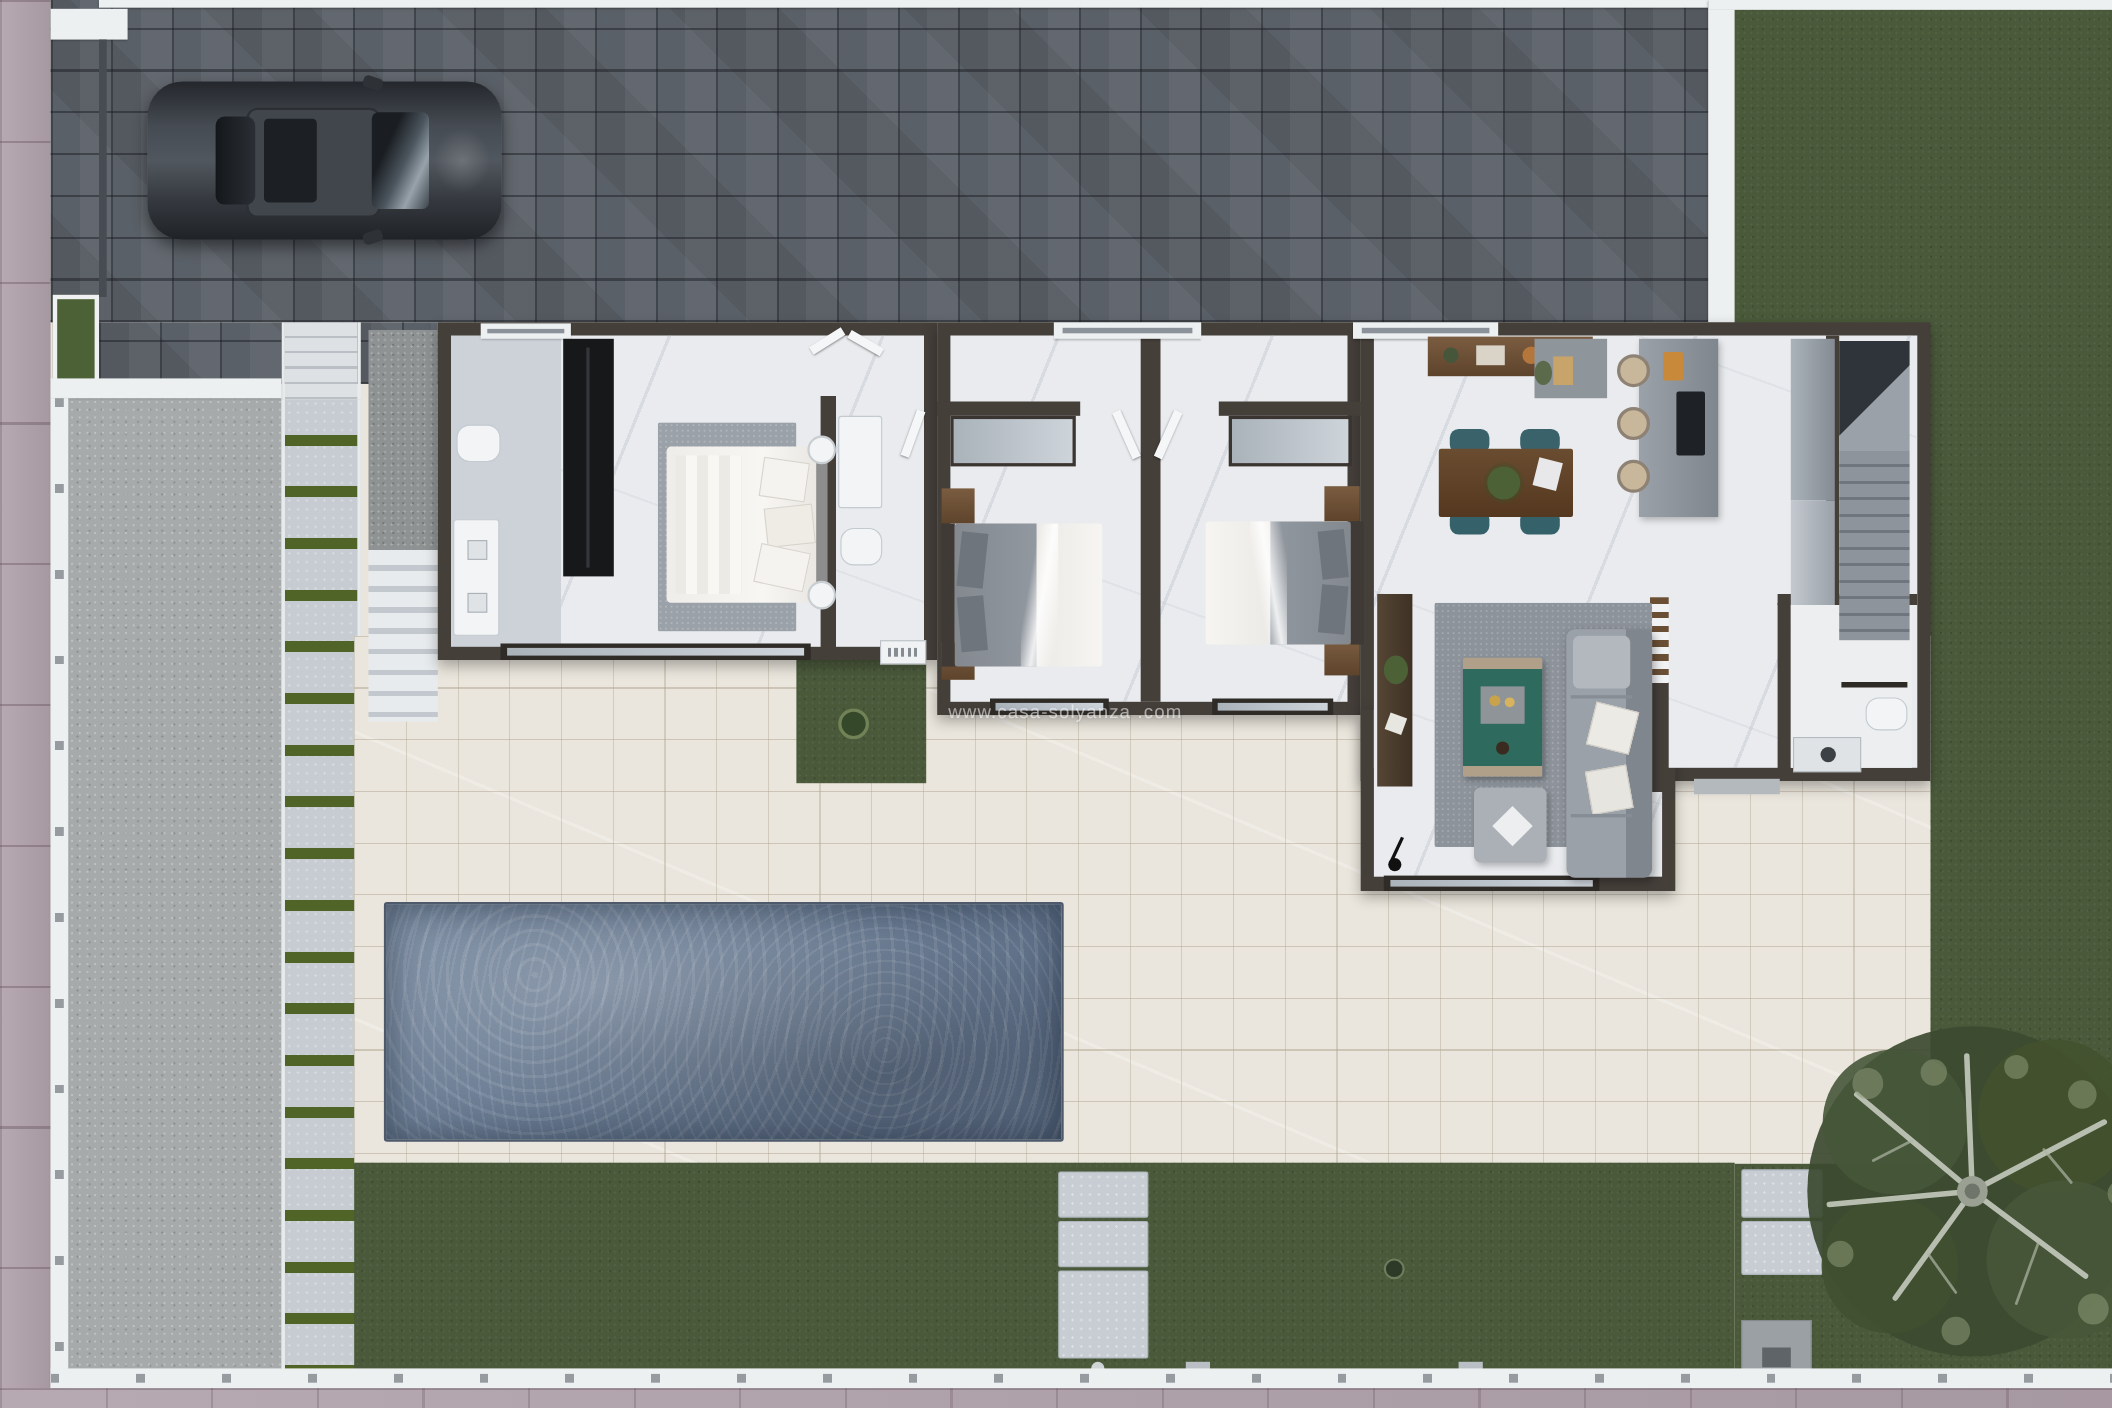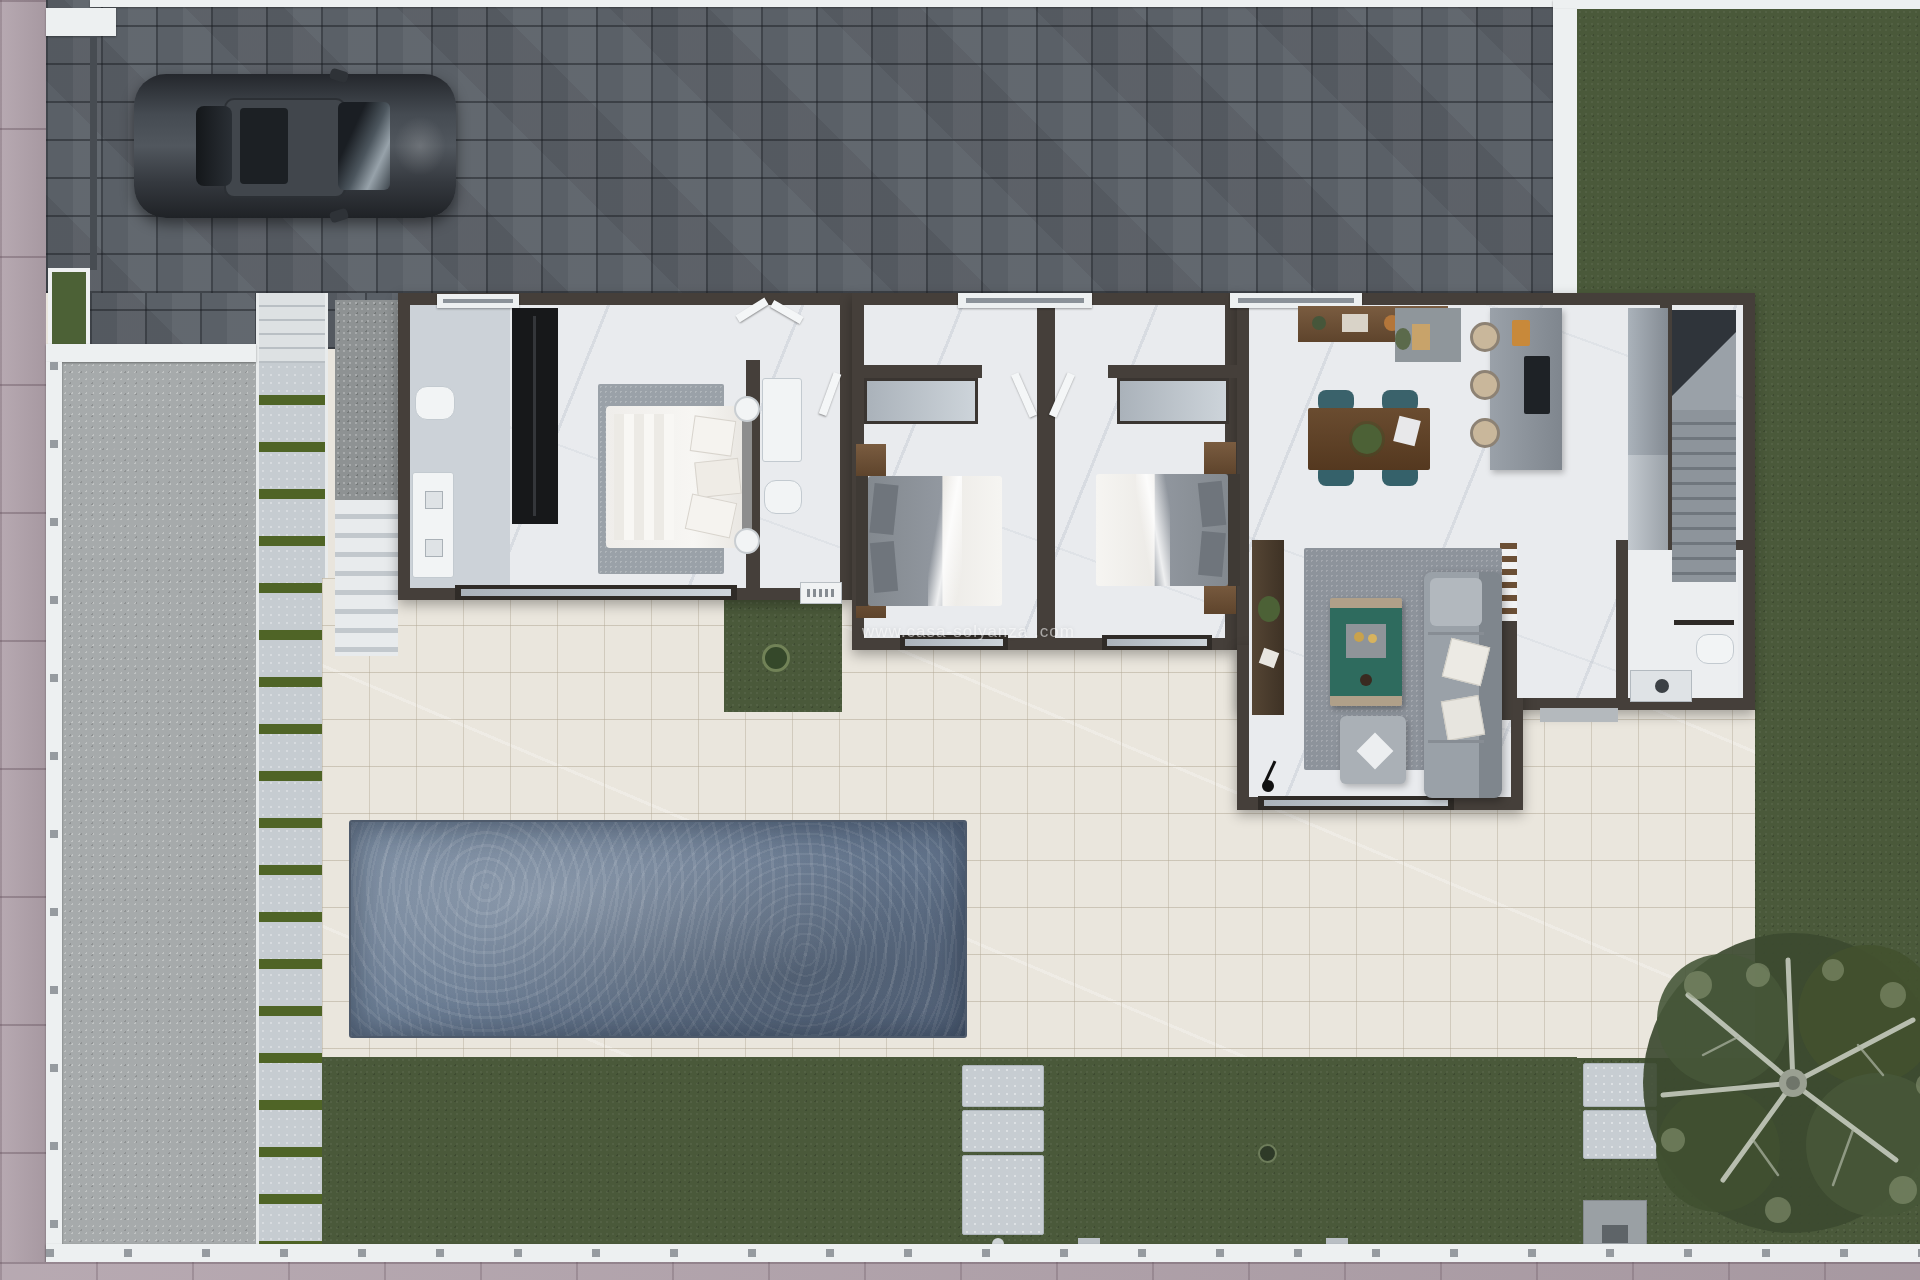--- a/index.html
+++ b/index.html
@@ -38,21 +38,21 @@
     background-image:repeating-linear-gradient(112deg,transparent 0 90px,rgba(176,184,196,.3) 90px 93px,transparent 93px 180px),
                      repeating-linear-gradient(20deg,transparent 0 150px,rgba(198,205,213,.28) 150px 152px,transparent 152px 300px);}
   .wallwhite{background:#edf0f1;box-shadow:0 1px 2px rgba(0,0,0,.35);}
   .wood{background:linear-gradient(180deg,#7a5c40,#5e442c);}
   .fixture{background:#f2f4f5;border:1px solid #c3cad0;border-radius:8px;}
   .wall{background:#453f3a;}
   .doorleaf{background:#f4f6f7;box-shadow:0 1px 2px rgba(0,0,0,.4);}
   .glass{background:linear-gradient(90deg,#aab2ba,#cdd4da);}
   .winframe{background:#2f2b27;}
   .watermark{color:rgba(255,255,255,.55);font-size:17px;letter-spacing:1px;white-space:nowrap;
-             text-shadow:0 0 4px rgba(0,0,0,.12);}
+             text-shadow:0 0 4px rgba(0,0,0,.12);margin-top:16px;}
   .stone{background:#c7cdd2;border:1px solid #aeb5bb;border-radius:2px;
     background-image:radial-gradient(rgba(255,255,255,.4) 1px,transparent 1px);background-size:8px 8px;}
 </style>
 </head>
 <body>
 
 <div class="stage">
 
   <div class="abs pink" style="left:0;top:0;width:46px;height:1280px"></div>
   <div class="abs pavers-dark" style="left:46px;top:0;width:1507px;height:293px"></div>

